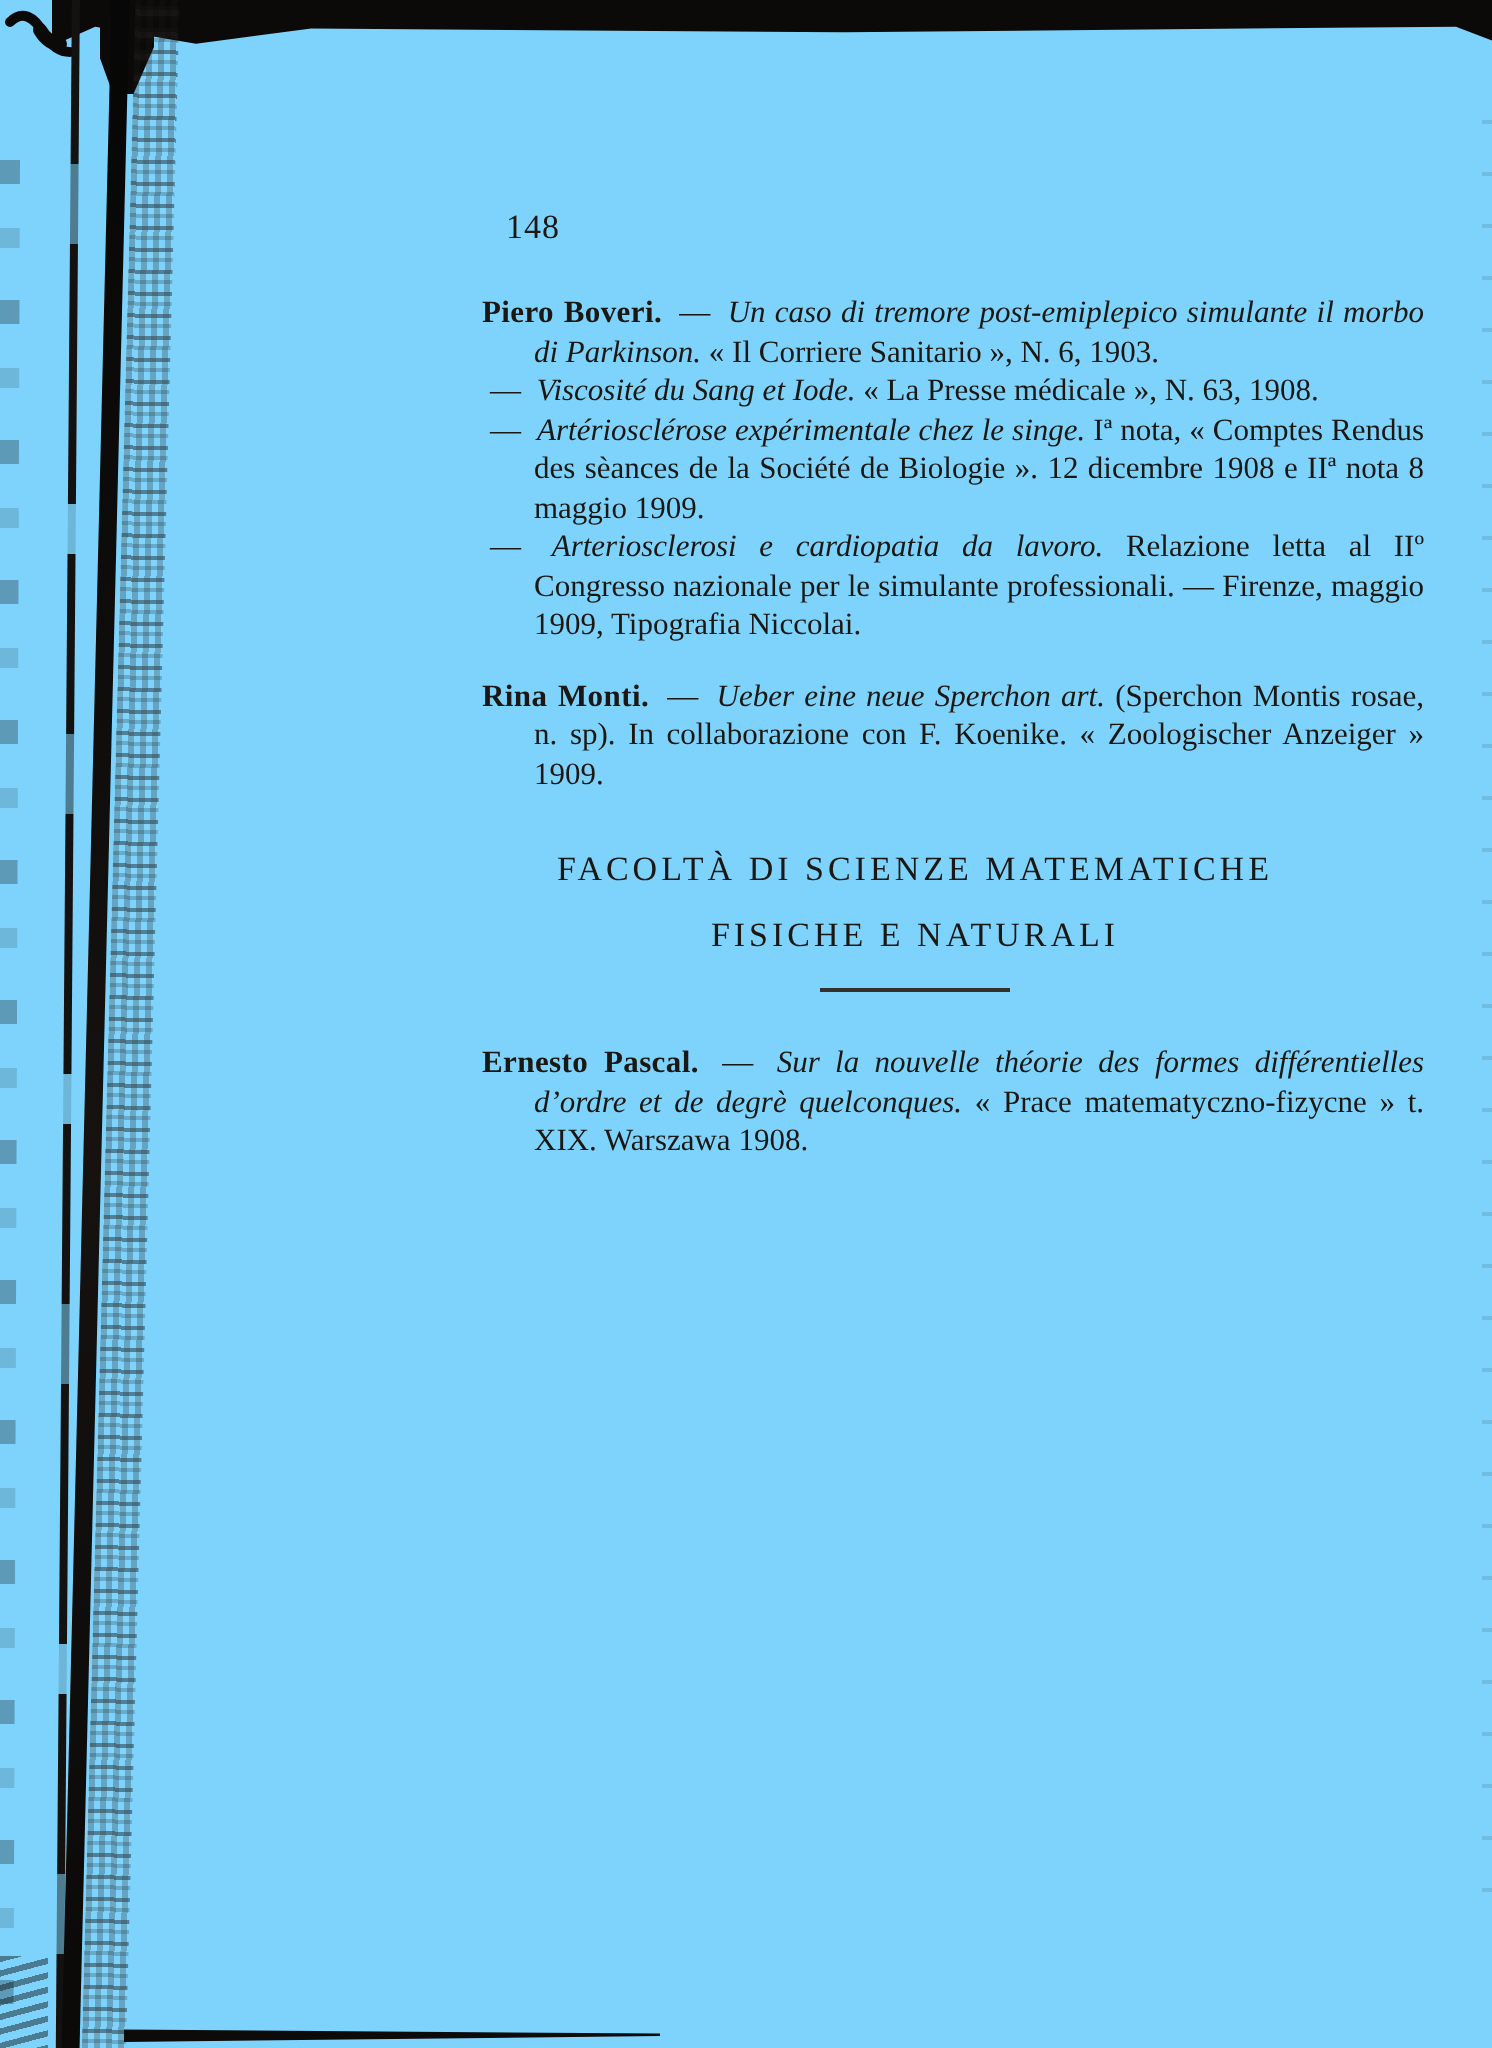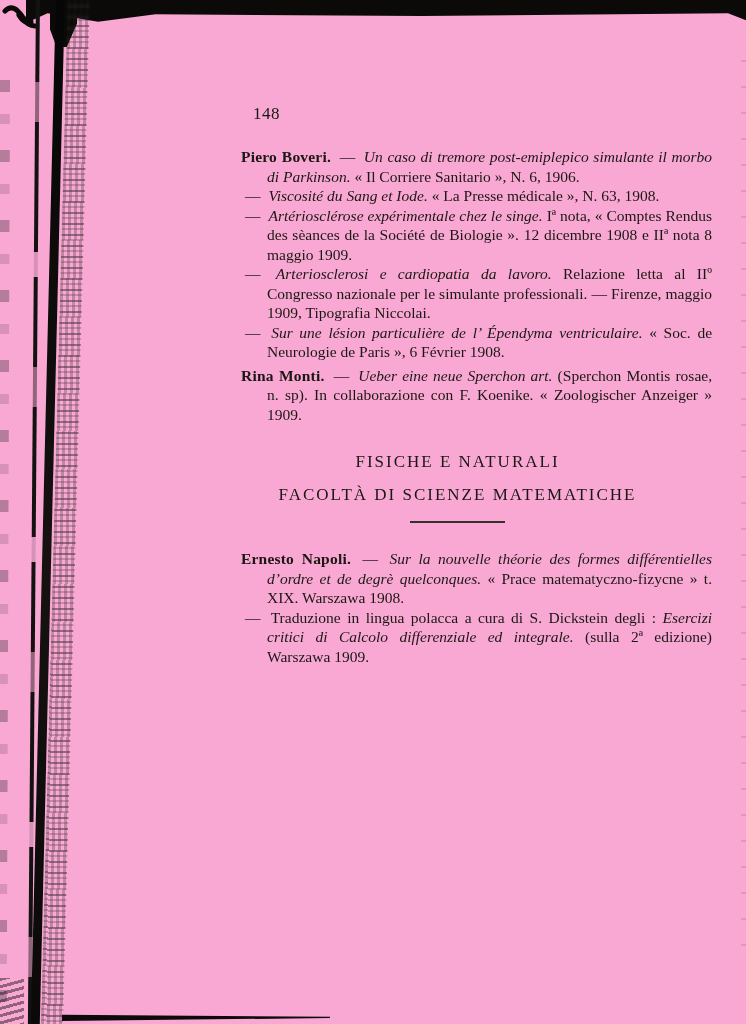--- a/index.html
+++ b/index.html
@@ -1,20 +1,20 @@
 <!DOCTYPE html>
 <html><head>
 <meta charset="utf-8">
 <style>
   html,body{margin:0;padding:0;background:#e8e6e1;}
   .page{
     position:relative;
     width:746px;height:1024px;
     margin:0 auto;
-    background:#f9a8d4;
+    background:#7dd3fc;
     overflow:hidden;
     font-family:"Liberation Serif","DejaVu Serif",serif;
     color:#1b1713;
   }
 
   
   .top-band{
     position:absolute;top:0;left:26px;right:0;height:23px;
     background:#0b0a09;
     clip-path:polygon(0 0,100% 0,100% 88%,97.5% 58%,55% 70%,18% 62%,10% 95%,3% 58%,0 100%);
@@ -54,21 +54,21 @@
   }
   .corner-speck{
     position:absolute;left:0;top:978px;width:24px;height:46px;opacity:.55;
     background:repeating-linear-gradient(165deg,rgba(12,11,10,.8) 0 3px,transparent 3px 7px);
   }
 
   
   .content{position:absolute;left:241px;top:104px;width:471px;}
   .page-number{font-size:17px;line-height:20px;margin:0 0 23px 12px;letter-spacing:.5px;}
   .group{margin:0;}
-  .group + .group{margin-top:4px;}
+  .group + .group{margin-top:16px;}
   .entry{
     margin:0;padding-left:26px;text-indent:-26px;
     font-size:15.5px;line-height:19.5px;text-align:justify;
   }
   .seg-author{font-weight:bold;letter-spacing:.2px;}
   .seg-dash{margin:0 4px;}
   .seg-italic{font-style:italic;}
   .seg-roman{}
   .faculty-heading{margin:28px 0 26px;text-align:center;padding-right:38px;}
   .heading-line{font-size:17px;line-height:20px;letter-spacing:2px;}
@@ -93,34 +93,32 @@
     <div class="stripe s-edge"></div>
   </div>
   <div class="r-edge"></div>
   <div class="bottom-line"></div>
   <div class="corner-speck"></div>
 
   <main class="content">
     <div class="page-number">148</div>
     <div id="bibliography">
         <div class="group">
-          <p class="entry"><span class="seg-author">Piero Boveri.</span> <span class="seg-dash">—</span> <span class="seg-italic">Un caso di tremore post-emiplepico simulante il morbo di Parkinson.</span> <span class="seg-roman">« Il Corriere Sanitario », N. 6, 1906.</span></p>
+          <p class="entry"><span class="seg-author">Piero Boveri.</span> <span class="seg-dash">—</span> <span class="seg-italic">Un caso di tremore post-emiplepico simulante il morbo di Parkinson.</span> <span class="seg-roman">« Il Corriere Sanitario », N. 6, 1903.</span></p>
           <p class="entry"><span class="seg-dash">—</span> <span class="seg-italic">Viscosité du Sang et Iode.</span> <span class="seg-roman">« La Presse médicale », N. 63, 1908.</span></p>
           <p class="entry"><span class="seg-dash">—</span> <span class="seg-italic">Artériosclérose expérimentale chez le singe.</span> <span class="seg-roman">Iª nota, « Comptes Rendus des sèances de la Société de Biologie ». 12 dicembre 1908 e IIª nota 8 maggio 1909.</span></p>
           <p class="entry"><span class="seg-dash">—</span> <span class="seg-italic">Arteriosclerosi e cardiopatia da lavoro.</span> <span class="seg-roman">Relazione letta al IIº Congresso nazionale per le simulante professionali. — Firenze, maggio 1909, Tipografia Niccolai.</span></p>
-          <p class="entry"><span class="seg-dash">—</span> <span class="seg-italic">Sur une lésion particulière de l’ Épendyma ventriculaire.</span> <span class="seg-roman">« Soc. de Neurologie de Paris », 6 Février 1908.</span></p>
         </div>
         <div class="group">
           <p class="entry"><span class="seg-author">Rina Monti.</span> <span class="seg-dash">—</span> <span class="seg-italic">Ueber eine neue Sperchon art.</span> <span class="seg-roman">(Sperchon Montis rosae, n. sp). In collaborazione con F. Koenike. « Zoologischer Anzeiger » 1909.</span></p>
         </div>
         <div class="faculty-heading">
+          <div class="heading-line">FACOLTÀ DI SCIENZE MATEMATICHE</div>
           <div class="heading-line">FISICHE E NATURALI</div>
-          <div class="heading-line">FACOLTÀ DI SCIENZE MATEMATICHE</div>
           <div class="heading-rule"></div>
         </div>
         <div class="group">
-          <p class="entry"><span class="seg-author">Ernesto Napoli.</span> <span class="seg-dash">—</span> <span class="seg-italic">Sur la nouvelle théorie des formes différentielles d’ordre et de degrè quelconques.</span> <span class="seg-roman">« Prace matematyczno-fizycne » t. XIX. Warszawa 1908.</span></p>
-          <p class="entry"><span class="seg-dash">—</span> <span class="seg-roman">Traduzione in lingua polacca a cura di S. Dickstein degli :</span> <span class="seg-italic">Esercizi critici di Calcolo differenziale ed integrale.</span> <span class="seg-roman">(sulla 2ª edizione) Warszawa 1909.</span></p>
+          <p class="entry"><span class="seg-author">Ernesto Pascal.</span> <span class="seg-dash">—</span> <span class="seg-italic">Sur la nouvelle théorie des formes différentielles d’ordre et de degrè quelconques.</span> <span class="seg-roman">« Prace matematyczno-fizycne » t. XIX. Warszawa 1908.</span></p>
         </div>
       </div>
   </main>
 
 </div>
 
 </body></html>

